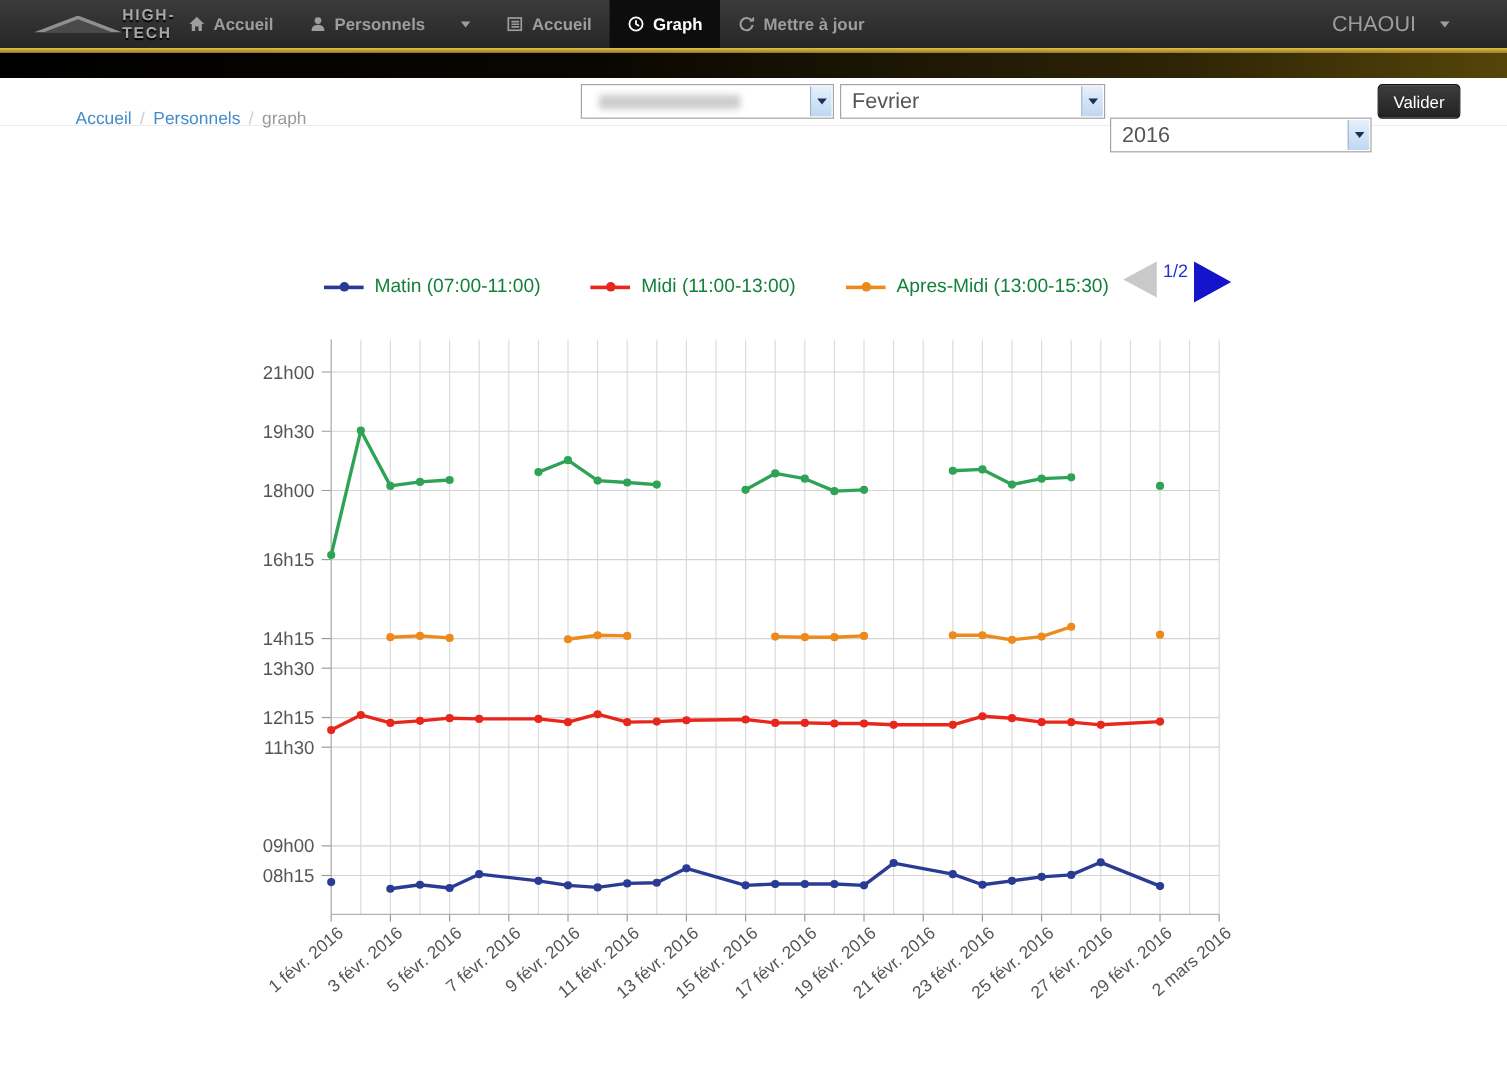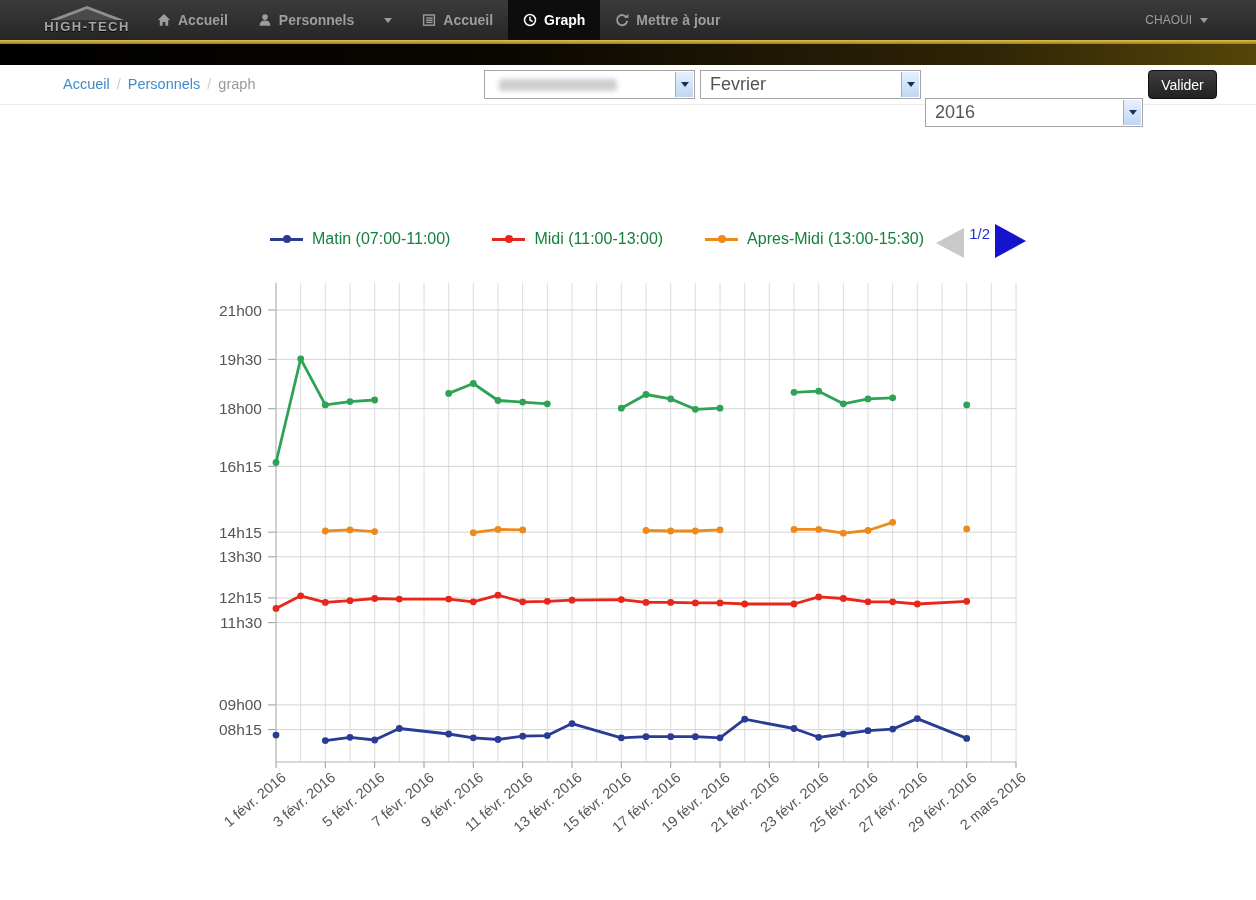--- a/index.html
+++ b/index.html
@@ -2,43 +2,43 @@
 <html><head>
 <meta charset="utf-8">
 <style>
   * { margin:0; padding:0; box-sizing:border-box; }
   html,body { width:1256px; height:900px; background:#fff; overflow:hidden;
     font-family:"Liberation Sans", sans-serif; }
 
   
   #navbar { position:absolute; left:0; top:0; width:1256px; height:40px;
     background:linear-gradient(#3b3b3b,#262626); display:flex; align-items:stretch; }
-  #brand { width:110px; margin-left:32px; display:flex; flex-direction:column;
+  #brand { width:110px; margin-left:32px; display:flex; flex-direction:row;
     align-items:center; justify-content:center; cursor:pointer; }
   #brand .roof { line-height:0; }
   #brand .brand-text { font-size:13px; font-weight:bold; letter-spacing:1.5px;
     color:#a6a6a6; text-shadow:0 1px 1px #000; margin-top:-1px; }
   .nav-item { display:flex; align-items:center; gap:7px; padding:0 15px;
     color:#9d9d9d; font-size:14px; font-weight:bold; cursor:pointer; white-space:nowrap; }
   .nav-item.active { background:#0d0d0d; color:#fff; }
   .nav-item svg { display:block; }
   .nav-caret { width:0; height:0; border-left:4px solid transparent;
     border-right:4px solid transparent; border-top:5px solid #9d9d9d; }
   #user-menu { margin-left:auto; margin-right:48px; display:flex; align-items:center;
-    gap:8px; color:#9d9d9d; font-size:12px; cursor:pointer; }
+    gap:20px; color:#9d9d9d; font-size:18px; cursor:pointer; }
 
   #gold-line { position:absolute; left:0; top:40px; width:1256px; height:4px;
     background:linear-gradient(#e2c04a,#9c7e1a); }
   #dark-band { position:absolute; left:0; top:44px; width:1256px; height:21px;
     background:linear-gradient(to right,#000 0%,#0a0701 40%,#2e2406 78%,#564509 100%); }
 
   
   #subheader { position:absolute; left:0; top:65px; width:1256px; height:40px;
     background:#fff; border-bottom:1px solid #ededed; }
-  #breadcrumb { position:absolute; left:63px; top:11px; font-size:14.5px; color:#999; }
+  #breadcrumb { position:absolute; left:63px; top:26px; font-size:14.5px; color:#999; }
   #breadcrumb a { color:#428bca; text-decoration:none; cursor:pointer; }
   #breadcrumb .sep { color:#ccc; padding:0 7px; }
 
   .sel { position:absolute; top:5px; height:29px; background:#fff;
     border:1px solid #a5a5a5; font-size:18px; color:#555; line-height:27px;
     padding-left:9px; cursor:pointer; }
   .sel .arrow-box { position:absolute; right:1px; top:1px; width:18px; height:25px;
     background:linear-gradient(#e6f0fc,#bfd7f2); border-left:1px solid #9ab0cf;
     display:flex; align-items:center; justify-content:center; }
   .sel .chev { width:0; height:0; border-left:4px solid transparent;
@@ -56,21 +56,21 @@
   #chart-wrap { position:absolute; left:190px; top:212px; width:860px; height:680px; }
   #legend { position:absolute; left:80px; top:18px; display:flex; gap:42px;
     align-items:center; }
   .legend-item { display:flex; align-items:center; gap:9px; cursor:pointer; }
   .lm { display:inline-block; width:33px; height:3px; background:currentColor;
     position:relative; }
   .ldot { position:absolute; left:13px; top:-2.5px; width:8px; height:8px;
     border-radius:50%; }
   .ll { font-size:16px; color:#15803d; }
   #legend-pager { position:absolute; right:24px; top:6px; display:flex;
-    align-items:flex-end; gap:5px; height:40px; }
+    align-items:flex-start; gap:5px; height:40px; }
   #pager-prev { width:0; height:0; border-top:15px solid transparent;
     border-bottom:15px solid transparent; border-right:28px solid #c9c9c9; cursor:pointer; }
   #pager-label { color:#2233cc; font-size:15px; margin-bottom:16px; }
   #pager-next { width:0; height:0; border-top:17px solid transparent;
     border-bottom:17px solid transparent; border-left:31px solid #1414cc; cursor:pointer; }
   #chart-svg { position:absolute; left:0; top:0; }
 </style>
 </head>
 <body>
 

